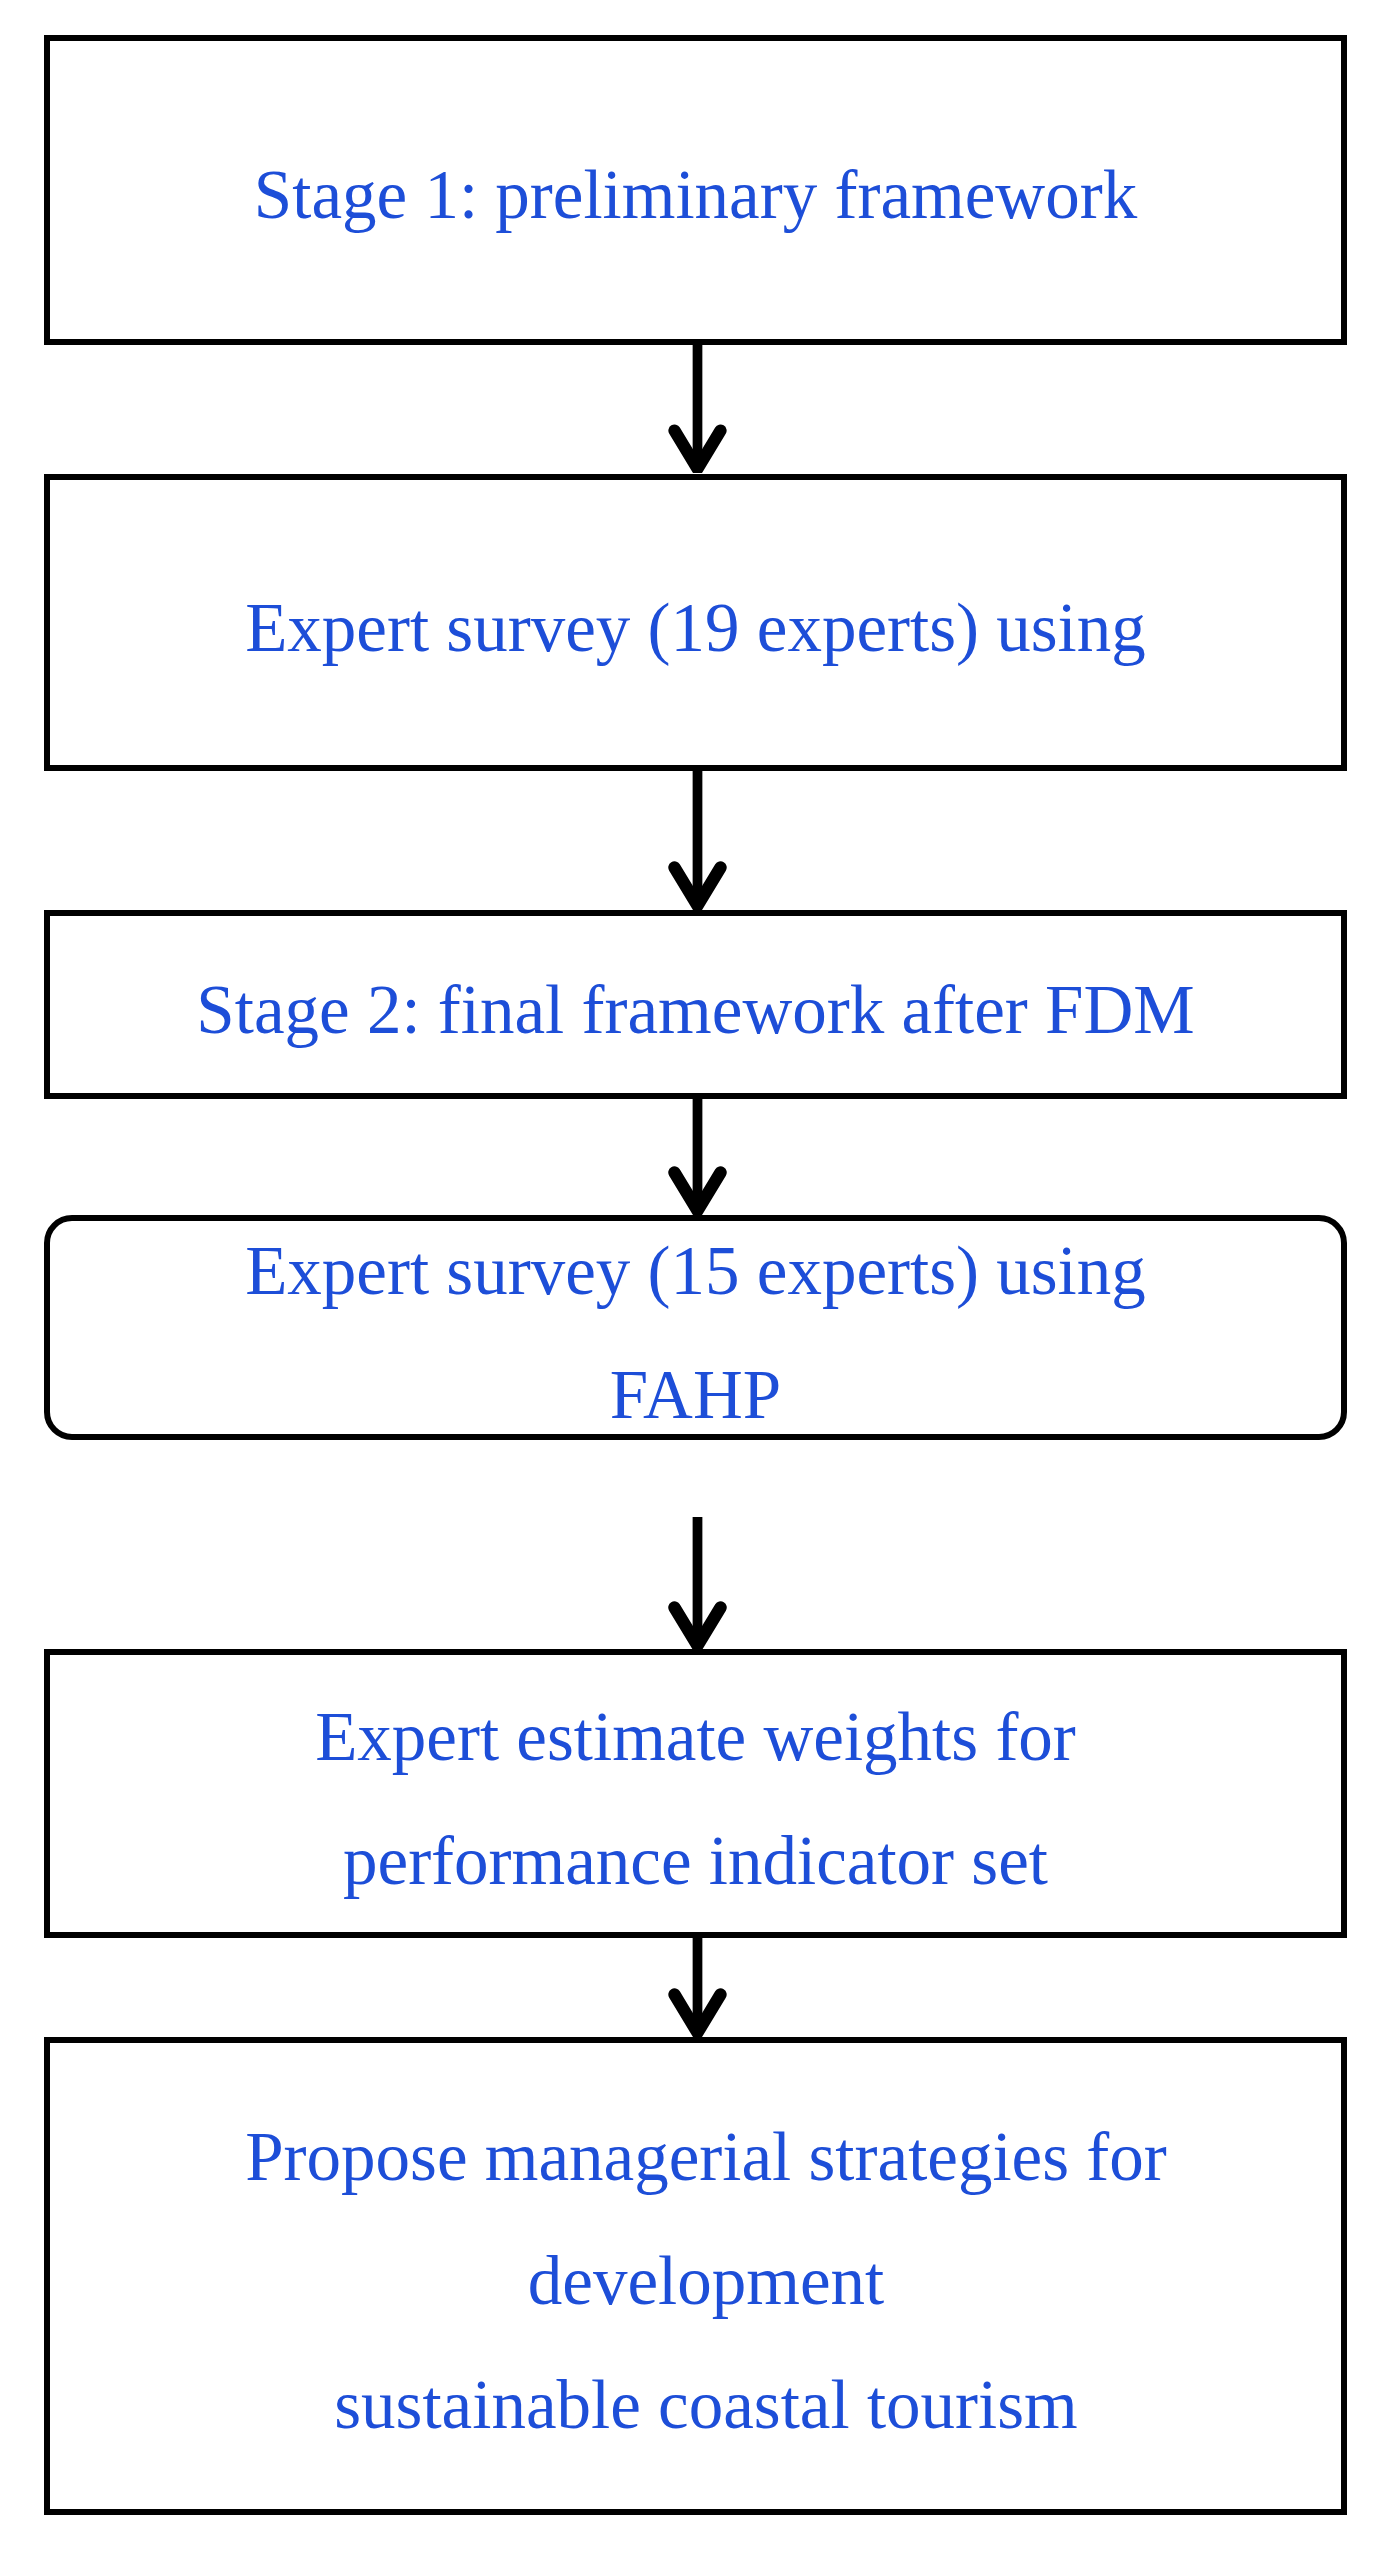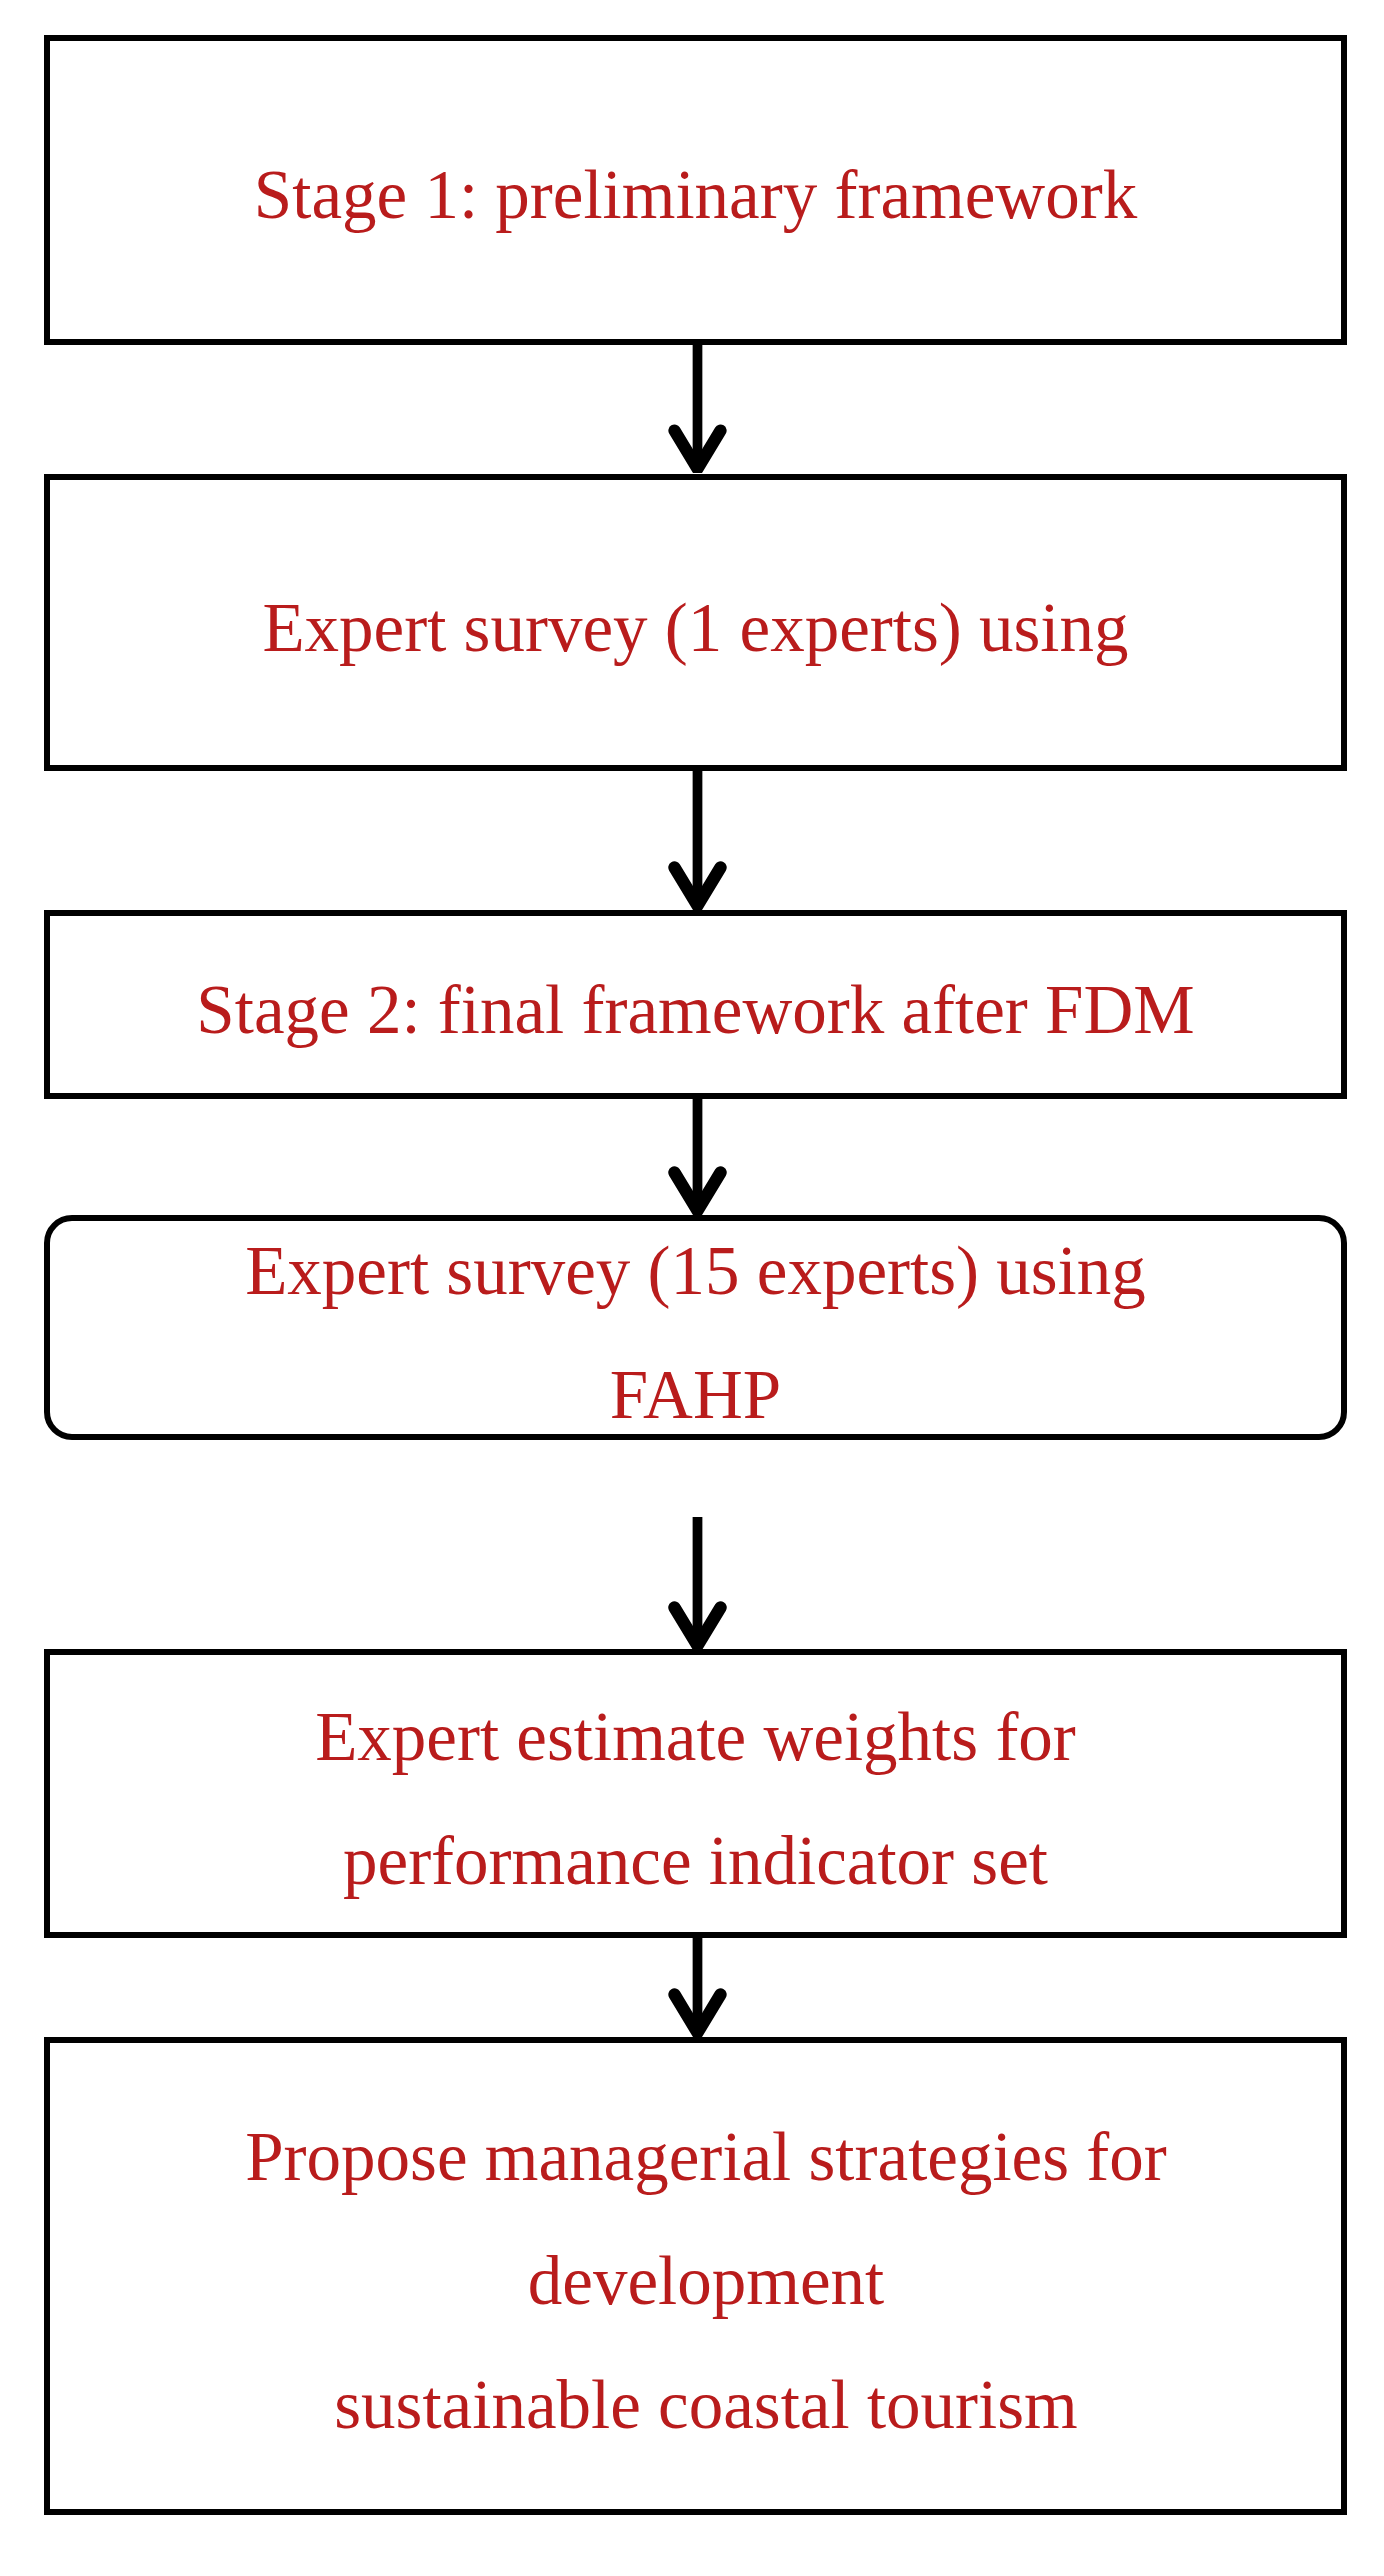--- a/index.html
+++ b/index.html
@@ -22,21 +22,21 @@
     border: 6.2px solid #000000;
     background: #ffffff;
     display: flex;
     flex-direction: column;
     justify-content: center;
     align-items: center;
     padding-top: 10.6px;
     text-align: center;
     font-family: "Liberation Serif", "DejaVu Serif", serif;
     font-size: 69px;
-    color: #b91c1c;
+    color: #1d4ed8;
   }
   .flow-box .line {
     line-height: 124px;
     white-space: nowrap;
   }
   .flow-arrow {
     position: absolute;
     left: 662px;
     width: 71px;
     display: block;
@@ -55,21 +55,21 @@
   <div class="flow-box" style="top:35px; height:310px;">
     <div class="line">Stage 1: preliminary framework</div>
   </div>
 
   <svg class="flow-arrow" style="top:345px;" width="71" height="128" viewBox="0 0 80 145">
     <line x1="40" y1="0" x2="40" y2="139" stroke-width="11"></line>
     <polyline points="14,97 40,140 66,97" stroke-width="14" stroke-linecap="round" stroke-linejoin="round"></polyline>
   </svg>
 
   <div class="flow-box" style="top:474px; height:297px;">
-    <div class="line">Expert survey (1 experts) using</div>
+    <div class="line">Expert survey (19 experts) using</div>
   </div>
 
   <svg class="flow-arrow" style="top:771px;" width="71" height="139" viewBox="0 0 80 157">
     <line x1="40" y1="0" x2="40" y2="151" stroke-width="11"></line>
     <polyline points="14,109 40,152 66,109" stroke-width="14" stroke-linecap="round" stroke-linejoin="round"></polyline>
   </svg>
 
   <div class="flow-box" style="top:910px; height:189px;align-items:center;">
     <div class="line">Stage 2: final framework after FDM</div>
   </div>

